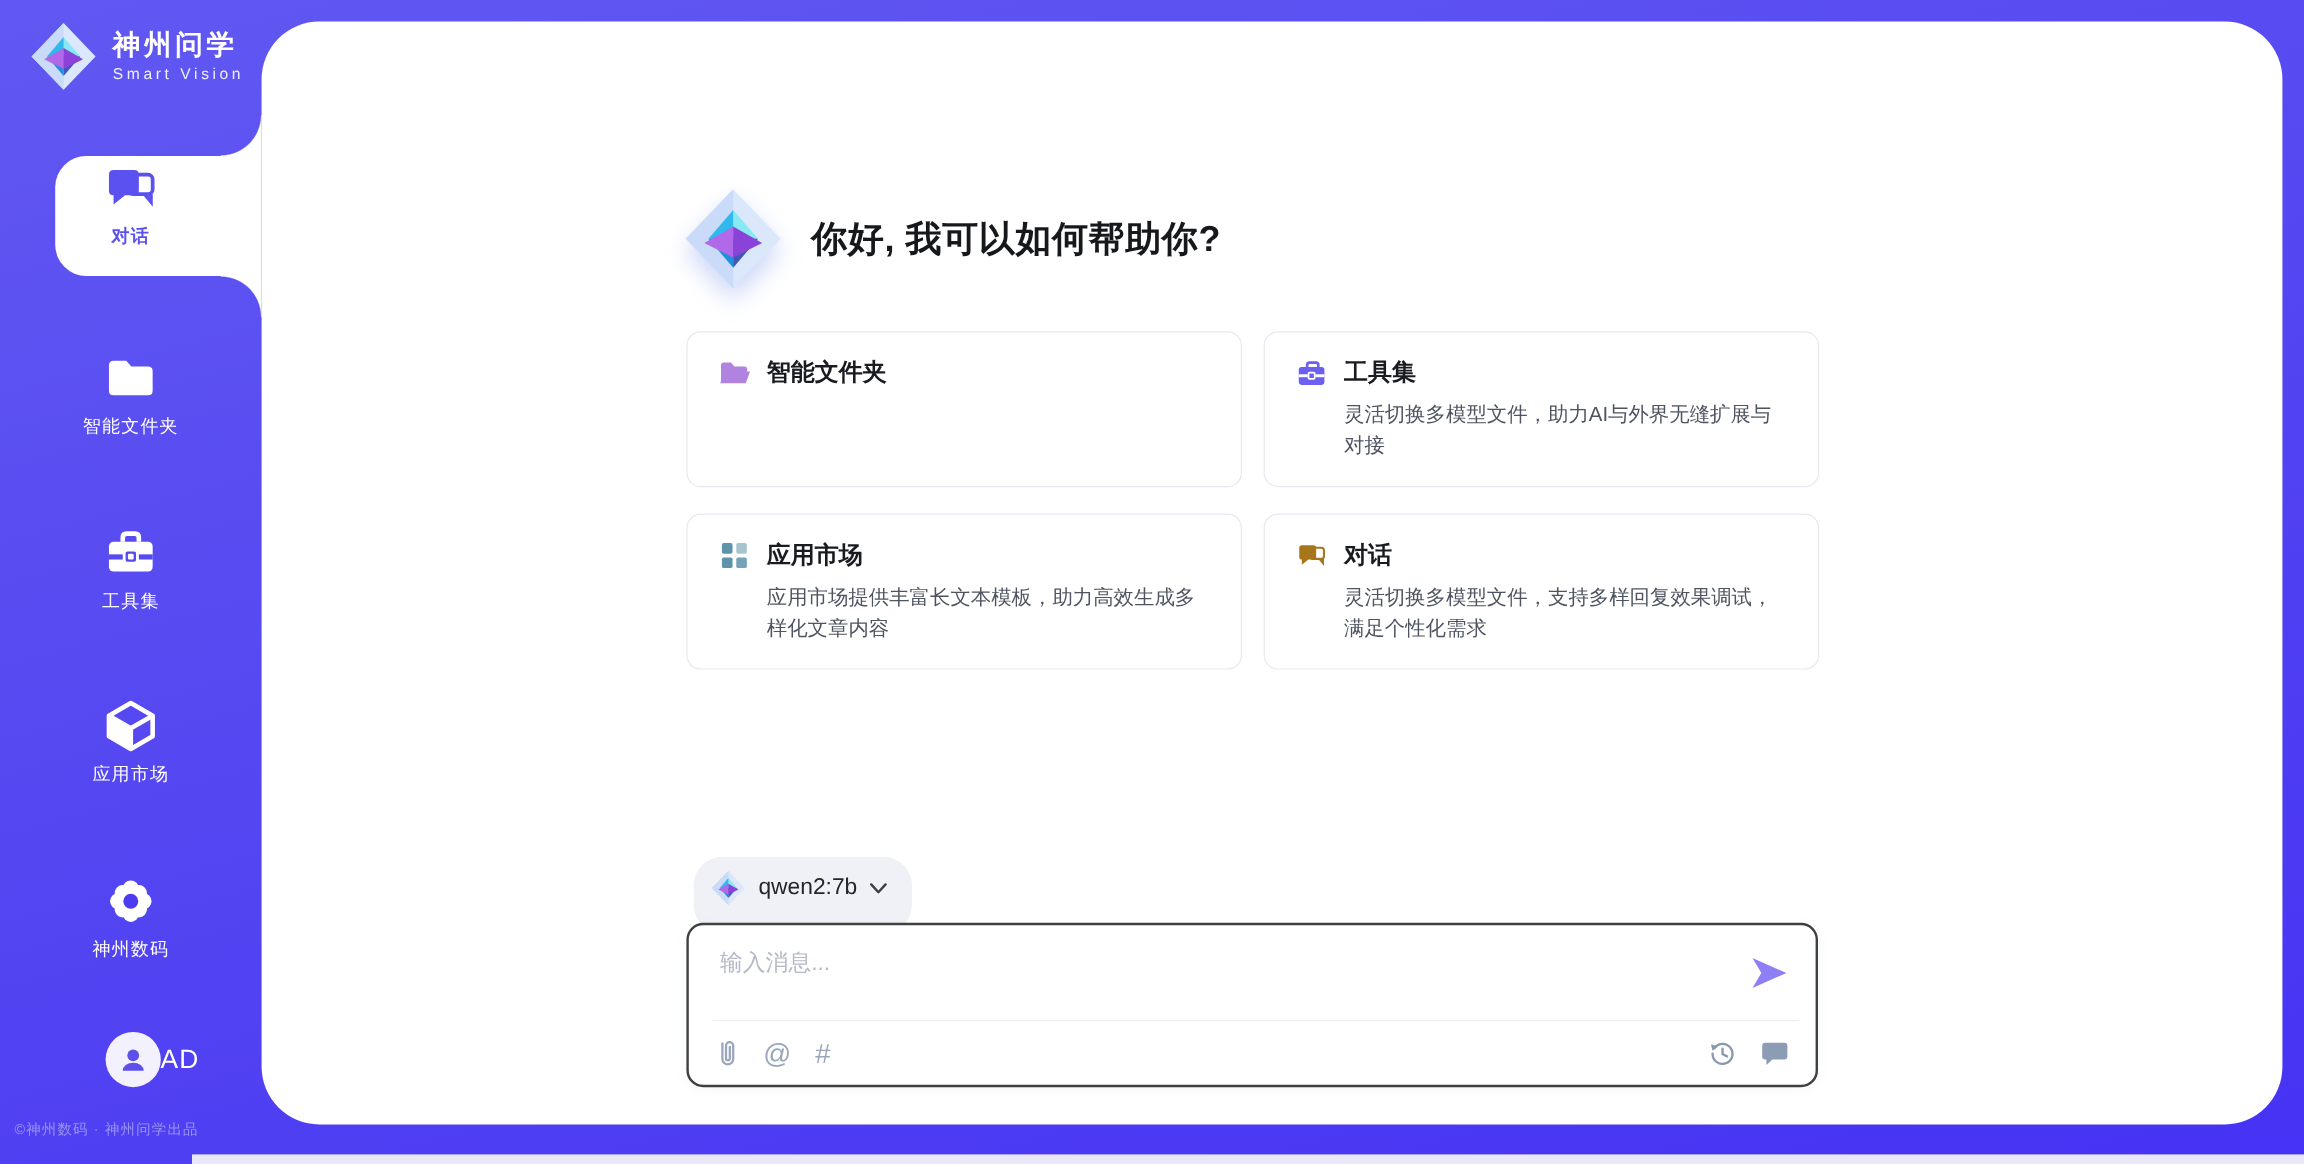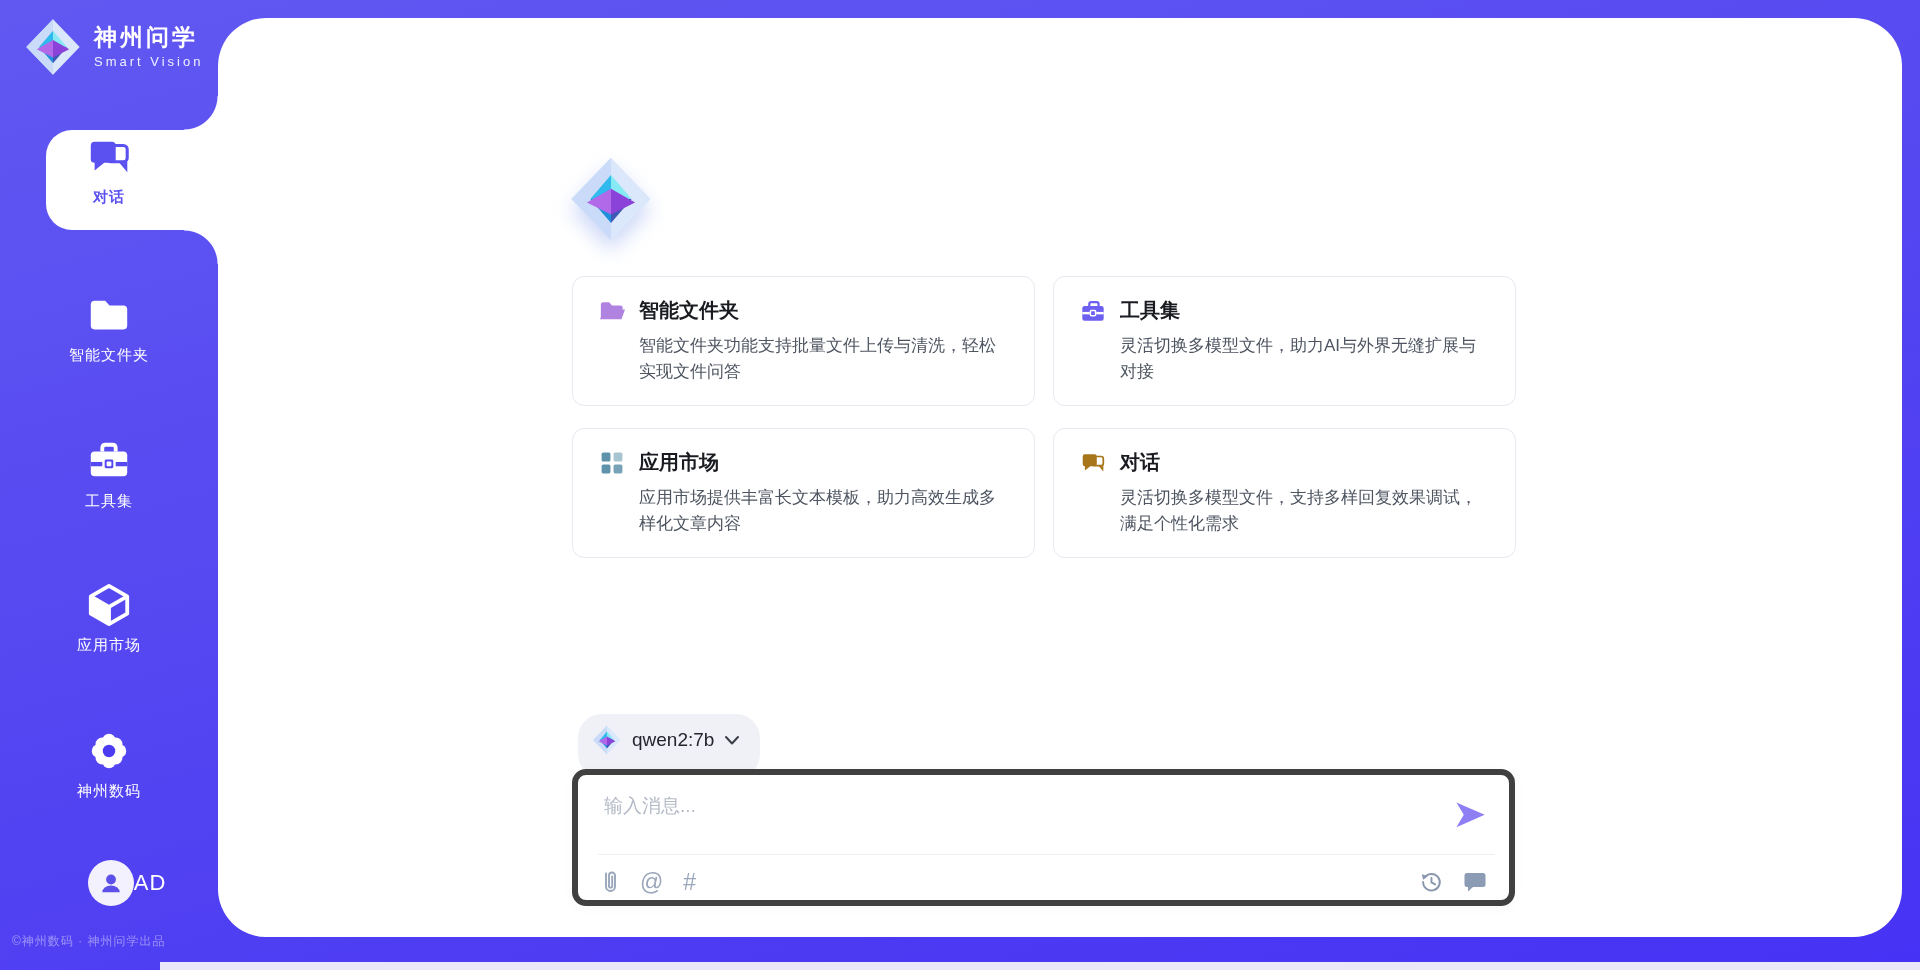--- a/index.html
+++ b/index.html
@@ -55,21 +55,21 @@
   .card-desc{margin:9px 0 0 40px;font-size:17px;line-height:1.52;color:#4e5561;}
 
   .model-pill{position:absolute;left:360px;top:696px;height:64px;display:flex;align-items:center;
               gap:10px;padding:0 20px 12px 14px;background:#f0f1f6;border:none;border-radius:24px;
               cursor:pointer;}
   .model-pill svg.logo{width:30px;height:30px;}
   .model-name{font-size:19px;color:#24262e;}
   .chev{width:16px;height:12px;}
 
   .input-box{position:absolute;left:354px;top:751px;width:943px;height:137px;background:#fff;
-             border:6px solid #404040;border-radius:14px;box-shadow:0 2px 10px rgba(120,130,170,.06);}
+             border:2px solid #404040;border-radius:14px;box-shadow:0 2px 10px rgba(120,130,170,.06);}
   .input-box textarea{position:absolute;left:24px;top:16px;width:820px;height:56px;border:none;
              outline:none;resize:none;font-size:19px;color:#333;background:transparent;}
   .input-box textarea::placeholder{color:#b3bac6;}
   .send-btn{position:absolute;right:22px;top:24px;width:34px;height:30px;border:none;
             background:transparent;padding:0;cursor:pointer;}
   .composer-divider{position:absolute;left:20px;right:14px;top:79px;height:1px;background:#edeff4;}
   .tool-row{position:absolute;left:22px;right:22px;top:88px;height:38px;display:flex;
             align-items:center;justify-content:space-between;}
   .tools-left,.tools-right{display:flex;align-items:center;gap:20px;}
   .tool-btn{border:none;background:transparent;padding:0;cursor:pointer;display:flex;
@@ -180,33 +180,33 @@
 
     <div class="side-footer">©神州数码 · 神州问学出品</div>
   </aside>
 
   <main class="panel">
 
     <div class="greeting">
       <svg>
           <use href="#diamond-logo"></use>
         </svg>
+      <h1>你好, 我可以如何帮助你?</h1>
     </div>
 
     <section class="cards">
 
       <div class="card">
         <div class="card-head">
           <svg viewBox="0 0 28 24">
             <path d="M2 21 V5 q0-2.5 2.5-2.5 h6.5 l3 3.5 h9 q2.5 0 2.5 2.5 v2" fill="#b183e0"></path>
             <polygon points="5.2,10.5 28,10.5 24.2,21 1.2,21" fill="#b183e0"></polygon>
           </svg>
           <h2>智能文件夹</h2>
         </div>
-        <p class="card-desc">智能文件夹功能支持批量文件上传与清洗，轻松实现文件问答</p>
       </div>
 
       <div class="card">
         <div class="card-head">
           <svg viewBox="0 0 28 26">
             <path d="M10 8 v-2.5 q0-2 2-2 h4 q2 0 2-0 q2 0 2 2 V8" fill="none" stroke="#6d5ff0" stroke-width="2.4"></path>
             <rect x="2.5" y="7.5" width="23" height="16" rx="2.5" fill="#6d5ff0"></rect>
             <rect x="2.5" y="14" width="8" height="2.6" fill="#fff"></rect>
             <rect x="17.5" y="14" width="8" height="2.6" fill="#fff"></rect>
             <rect x="11.2" y="12.4" width="5.6" height="5.6" rx="1" fill="#6d5ff0" stroke="#fff" stroke-width="1.6"></rect>

